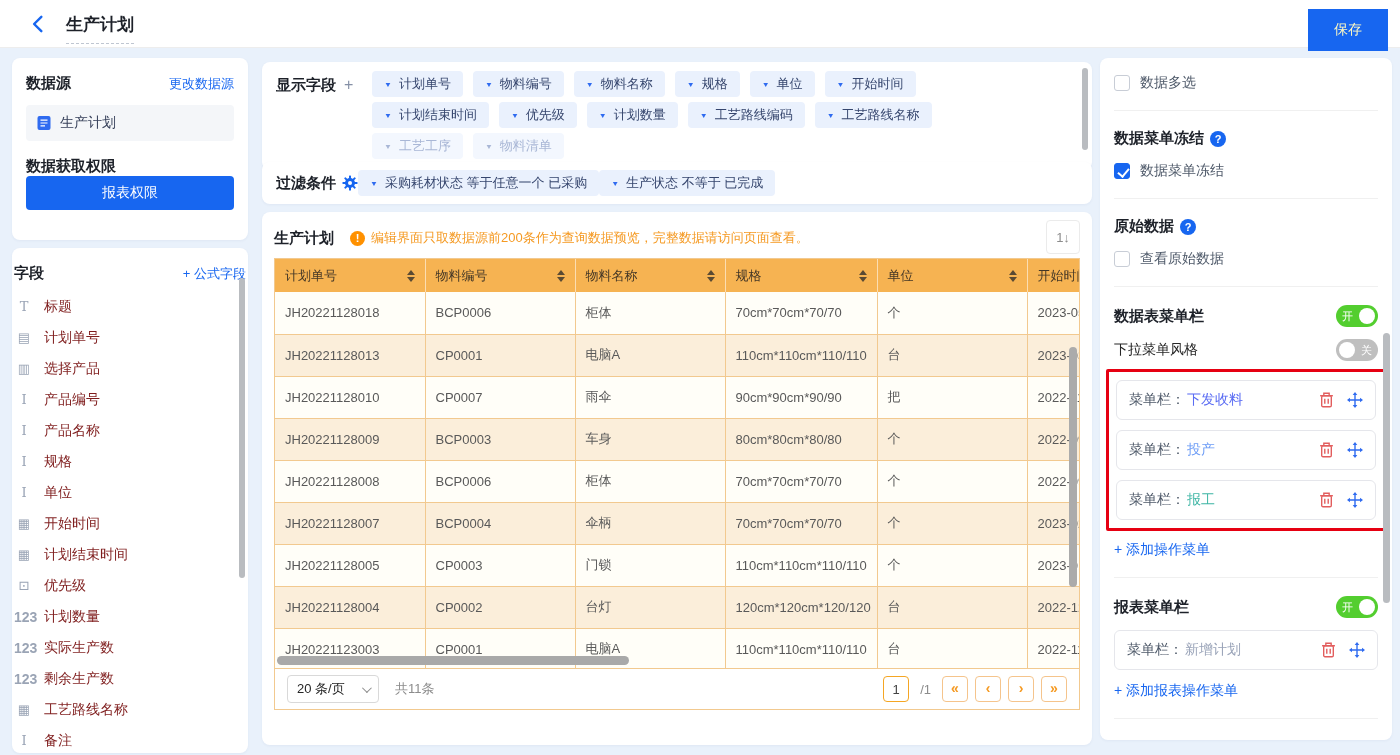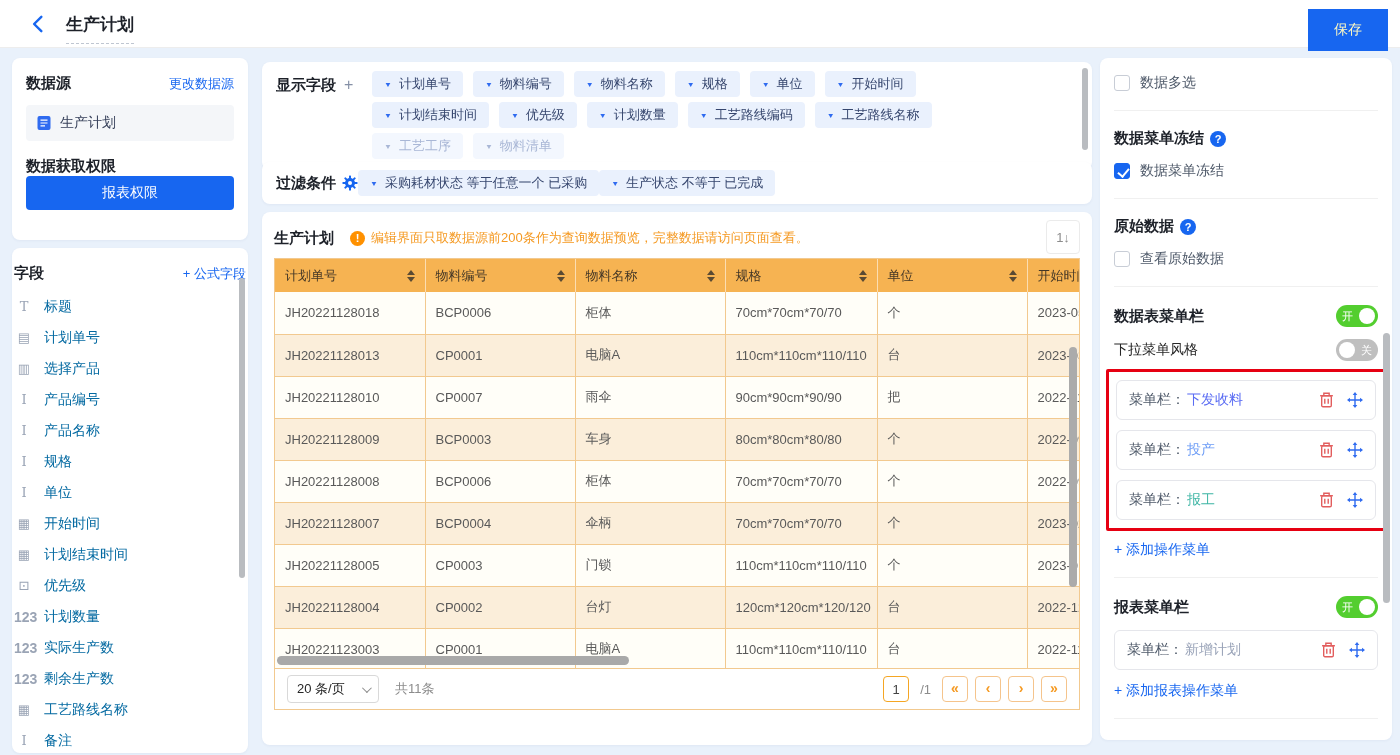--- a/index.html
+++ b/index.html
@@ -22,21 +22,21 @@
   .ds-item { margin-top:12px; height:36px; background:#F4F6F9; border-radius:4px; display:flex; align-items:center; padding:0 10px; gap:8px; font-size:14px; color:#36405A; cursor:pointer; }
   .perm-title { margin-top:16px; font-size:15px; font-weight:bold; }
   .perm-btn { width:100%; height:34px; background:#1766F0; color:#fff; font-size:14px; border:none; border-radius:4px; cursor:pointer; }
 
   .card-fields { left:12px; top:248px; width:236px; height:505px; padding:16px 2px; overflow:hidden; }
   .f-list { margin-top:8px; }
   .f-item { height:31px; display:flex; align-items:center; gap:10px; cursor:grab; }
   .f-ic { width:20px; text-align:center; color:#9AA4B5; font-size:13px; flex:0 0 20px; }
   .f-ic-serif { font-family:"DejaVu Serif",serif; font-size:13px; }
   .f-ic-num { font-size:14px; font-weight:bold; letter-spacing:0; }
-  .f-lb { font-size:14px; color:#0369a1; }
+  .f-lb { font-size:14px; color:#7f1d1d; }
 
   
   .sb { position:absolute; background:#B9BCC0; border-radius:4px; }
 
   
   .card-display { left:262px; top:62px; width:830px; height:108px; padding:9px 14px; }
   .disp-flex { display:flex; gap:10px; }
   .disp-label { flex:0 0 86px; padding-top:5px; font-size:15px; font-weight:bold; display:flex; gap:8px; }
   .disp-plus { color:#8590A6; font-weight:normal; font-size:16px; cursor:pointer; }
   .tag-rows { flex:1; }

